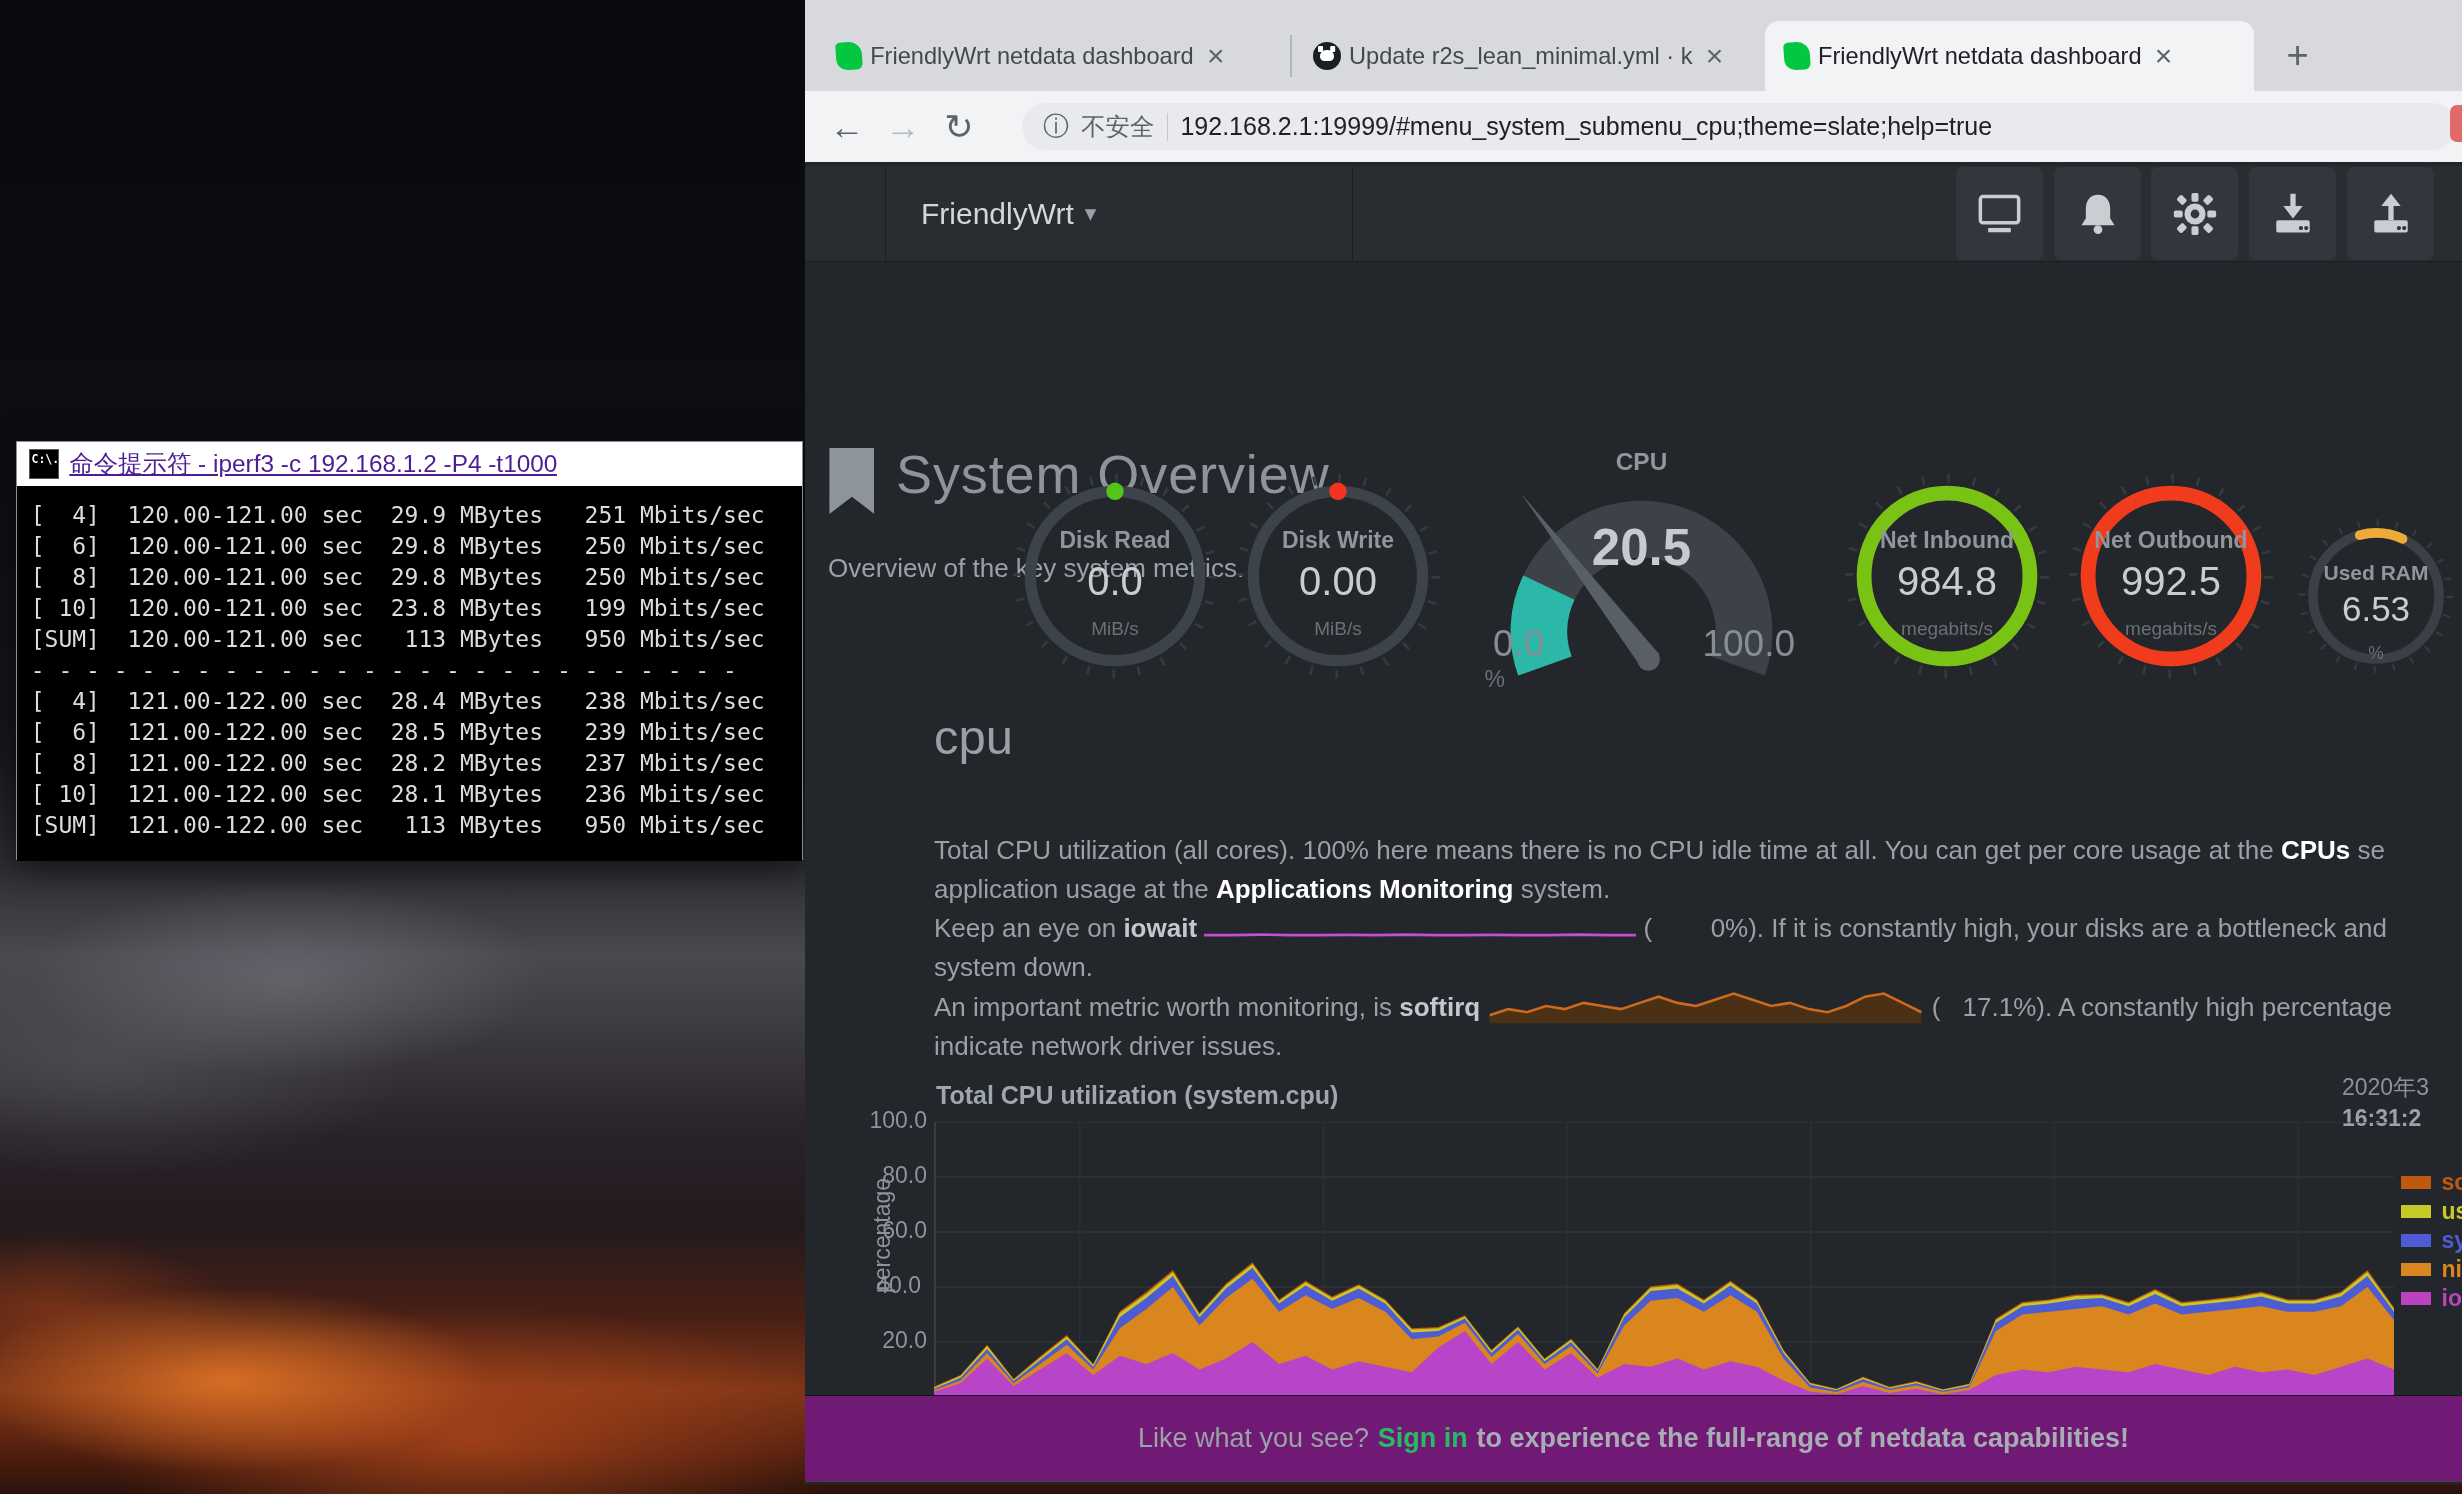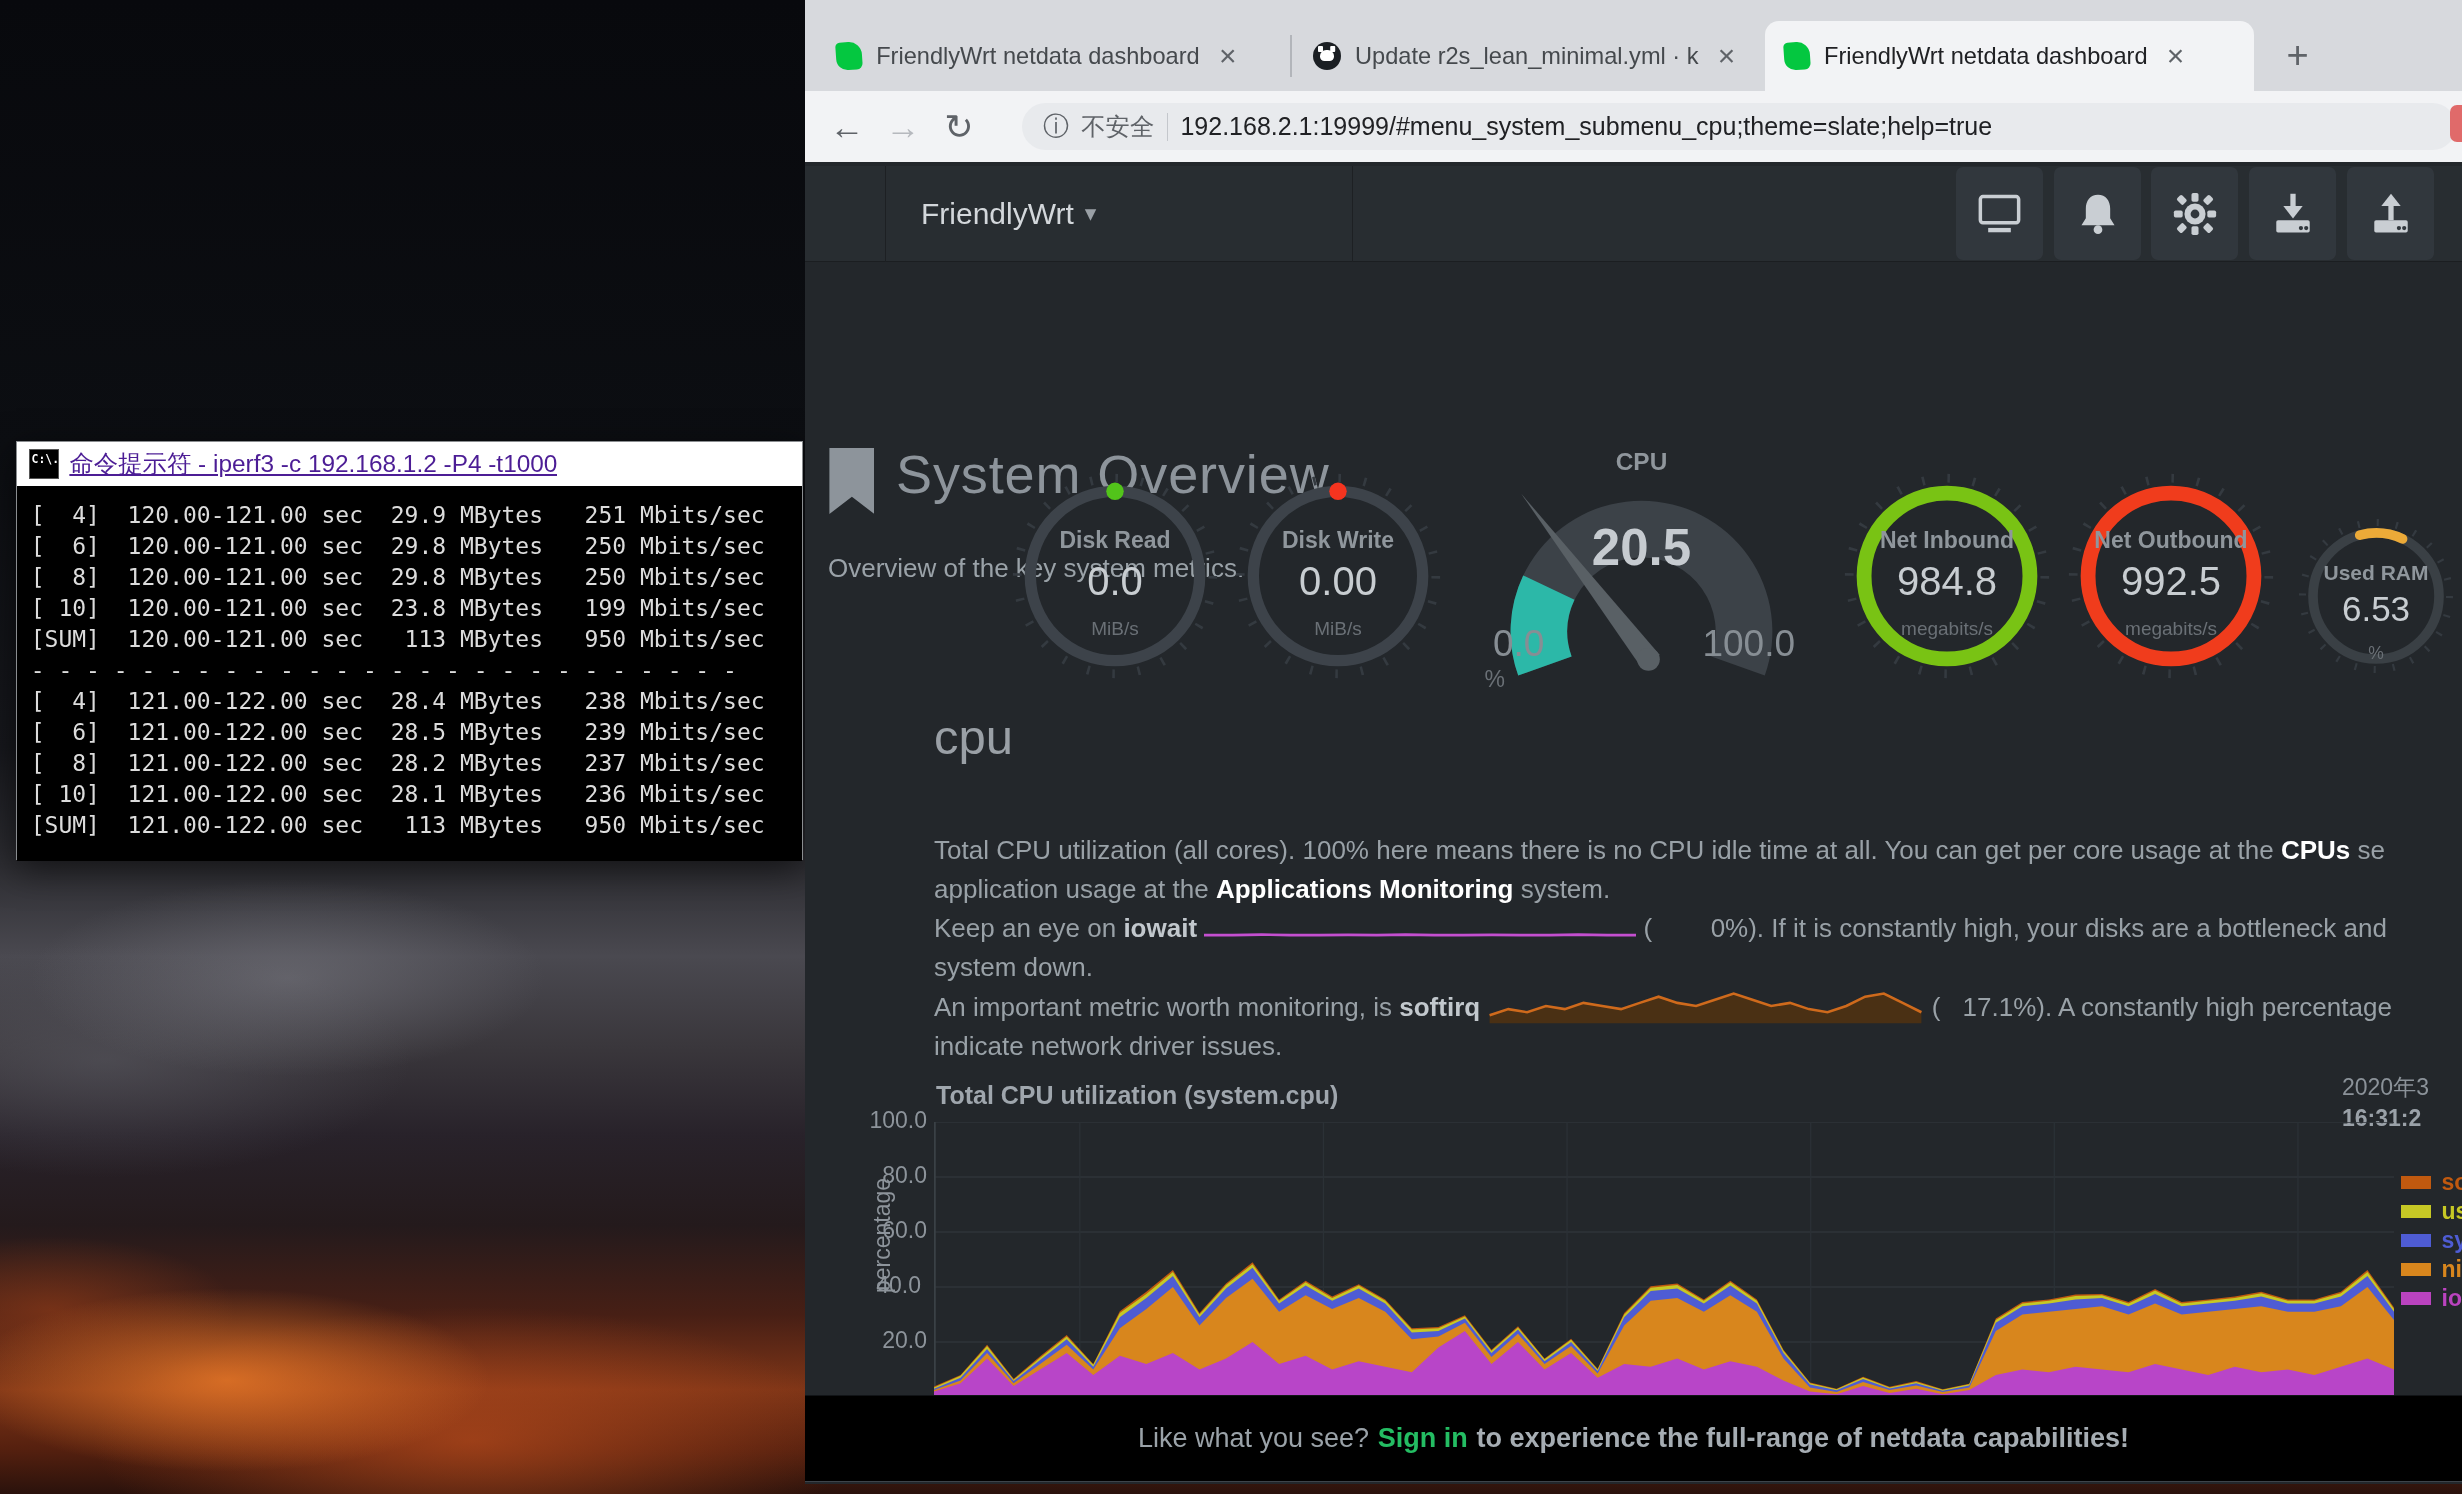--- a/index.html
+++ b/index.html
@@ -15,21 +15,21 @@
   
   #terminal{position:absolute;left:15.7px;top:441px;width:787px;height:419px;border:0.9px solid #8a8d90;box-shadow:0 8.7px 35px rgba(0,0,0,.6);}
   #term-titlebar{height:44px;background:#ffffff;display:flex;align-items:center;padding:0 12.2px;gap:10.5px;}
   #term-icon{width:30px;height:30px;background:#000;color:#fff;font:bold 11.4px "DejaVu Sans Mono",monospace;display:flex;align-items:flex-start;justify-content:flex-start;padding:1.7px 1.7px;border:0.9px solid #555;}
   #term-title{font-size:24.4px;color:#4c1d95;white-space:nowrap;overflow:hidden;text-decoration:underline;}
   #term-body{height:375px;background:#000;padding:14px 14px;overflow:hidden;}
   #term-body pre{margin:0;font-family:"DejaVu Sans Mono",monospace;font-size:23px;line-height:31px;color:#dcdcdc;}
   
   #browser{position:absolute;left:805px;top:0;width:1657px;height:1484px;overflow:hidden;background:#23272b;}
   #tabstrip{position:absolute;left:0;top:0;width:100%;height:91px;background:#d7d9dd;}
-  .tab{position:absolute;top:21px;height:70px;display:flex;align-items:center;gap:14px;padding:0 15.7px 0 19px;border-radius:14px 14px 0 0;}
+  .tab{position:absolute;top:21px;height:70px;display:flex;align-items:center;gap:8px;padding:0 15.7px 0 19px;border-radius:14px 14px 0 0;}
   .tab .tab-title{font-size:23.6px;color:#45494d;white-space:nowrap;overflow:hidden;max-width:349px;}
   .tab.active{background:#f2f3f5;}
   .tab.active .tab-title{color:#202124;}
   .tab-close{font-size:30px;color:#5f6368;line-height:1;padding:0 5.2px;cursor:default;}
   .tab-sep{position:absolute;top:35px;width:1.7px;height:42px;background:#b2b5ba;}
   .favicon-netdata{width:26px;height:28px;background:#04c740;border-radius:4.4px 13px 6.1px 11.4px;transform:rotate(-4deg);}
   .favicon-github{width:28px;height:28px;border-radius:50%;background:#1b1f23;position:relative;}
   .favicon-github:after{content:"";position:absolute;left:7px;top:7.9px;width:14px;height:11.4px;background:#fff;border-radius:6.1px 6.1px 4.4px 4.4px;}
   .favicon-github:before{content:"";position:absolute;left:5.2px;top:4.4px;width:5.2px;height:5.2px;background:#fff;border-radius:0.9px;box-shadow:12.2px 0 0 #fff;}
   #newtab-btn{position:absolute;left:1468px;top:31px;width:49px;height:49px;border-radius:50%;display:flex;align-items:center;justify-content:center;font-size:38px;color:#5f6368;}
@@ -85,21 +85,21 @@
   #chart-date .bold{font-weight:bold;color:#9aa1a8;}
   #chart-ylabel{position:absolute;left:7px;top:1222px;width:140px;text-align:center;font-size:23px;color:#8d949b;transform:rotate(-90deg);transform-origin:center;}
   .ytick{position:absolute;width:96px;text-align:right;font-size:23px;color:#8d949b;}
   #plot{position:absolute;left:129px;top:1122px;width:1460px;height:275px;}
   #plot svg{position:absolute;left:0;top:0;width:100%;height:100%;}
   #chart-legend{position:absolute;left:1596px;top:1168px;width:105px;}
   .legend-row{display:flex;align-items:center;gap:10.5px;height:29px;white-space:nowrap;}
   .legend-swatch{width:30px;height:12.2px;flex:none;}
   .legend-label{font-size:23px;font-weight:bold;}
   
-  #signin-bar{position:absolute;left:0;top:1233px;width:100%;height:87px;background:#000000;border-top:0.9px solid #111417;border-bottom:1.7px solid #3e444a;display:flex;align-items:center;justify-content:center;font-size:27px;color:#9aa2a8;}
+  #signin-bar{position:absolute;left:0;top:1233px;width:100%;height:87px;background:#701a75;border-top:0.9px solid #111417;border-bottom:1.7px solid #3e444a;display:flex;align-items:center;justify-content:center;font-size:27px;color:#9aa2a8;}
   #signin-bar .post{font-weight:bold;color:#a6adb3;}
   #signin-link{font-weight:bold;color:#24bd63;margin:0 8.7px 0 8.7px;}
 </style>
 </head>
 <body>
 
 <div id="screen">
 
   <div id="terminal">
     <div id="term-titlebar">

